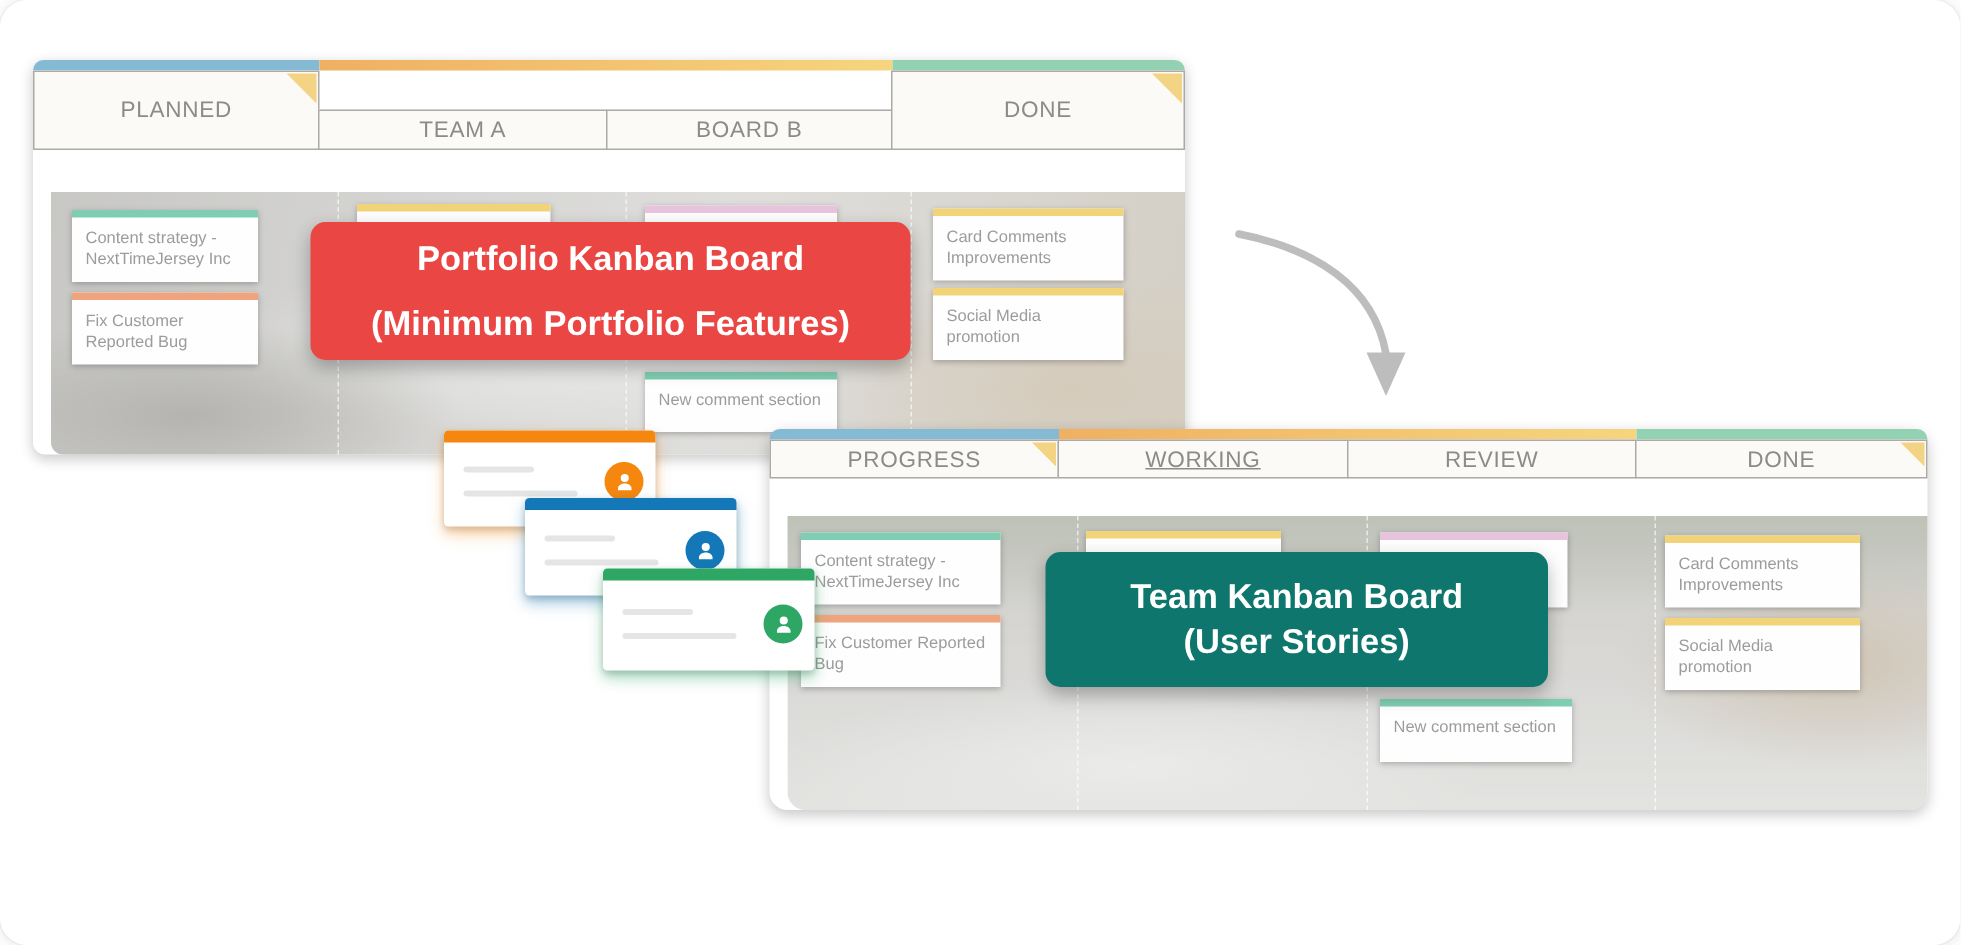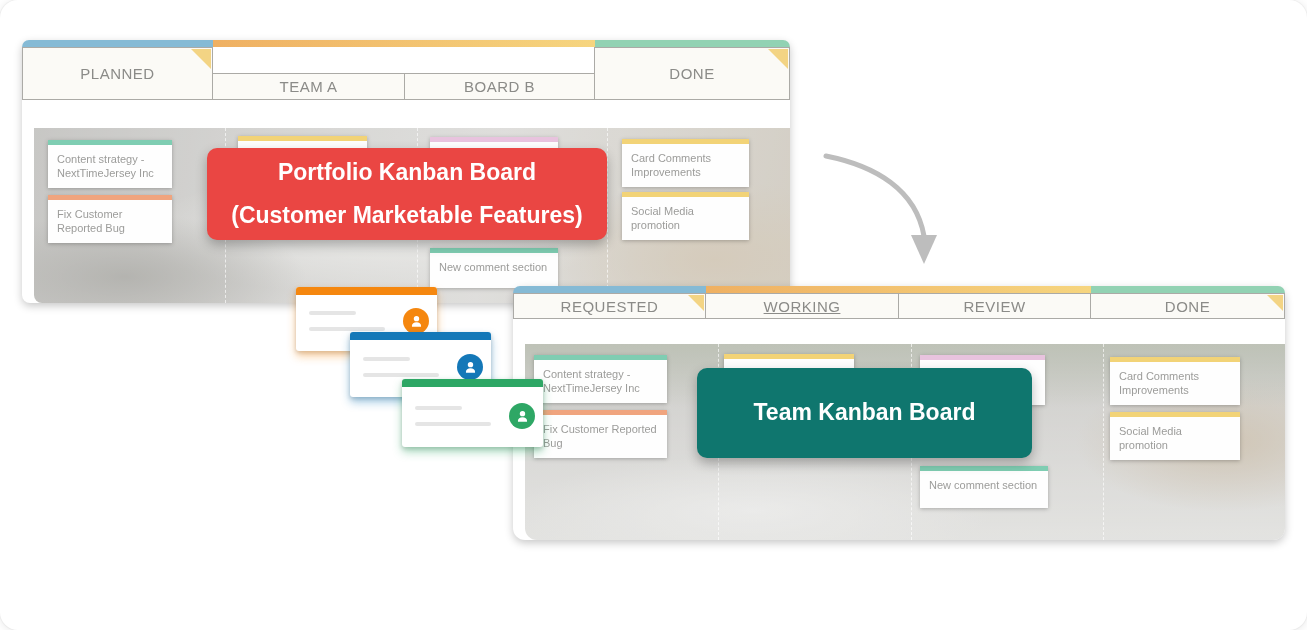--- a/index.html
+++ b/index.html
@@ -156,21 +156,21 @@
 
   <div class="board" style="left:513px; top:286px; width:772px; height:254px; z-index:20; border-radius:12px;">
 
     <div class="strip">
       <div class="s-blue" style="width:193px; border-top-left-radius:12px;"></div>
       <div class="s-mid" style="width:385px"></div>
       <div class="s-green" style="width:194px; border-top-right-radius:12px;"></div>
     </div>
 
     <div class="hcell" style="left:0; top:7px; width:193px; height:26px;">
-      <span>REQUESTED</span>
+      <span>PROGRESS</span>
       <span class="tri small"></span>
     </div>
     <div class="hcell" style="left:192px; top:7px; width:194px; height:26px;text-decoration:underline;">
       <span>WORKING</span>
     </div>
     <div class="hcell" style="left:385px; top:7px; width:193px; height:26px;">
       <span>REVIEW</span>
     </div>
     <div class="hcell" style="left:577px; top:7px; width:195px; height:26px;">
       <span>DONE</span>
@@ -205,25 +205,26 @@
         <span>Card Comments Improvements</span>
       </div>
       <div class="card" style="left: 585px; top: 68px; width: 130px; min-height: 46px; border-top-color: rgb(242, 211, 119);">
         <span>Social Media promotion</span>
       </div>
     </div>
   </div>
 
   <div class="callout callout-red" style="left: 207px; top: 148px; width: 400px; height: 92px; background-color: rgb(234, 70, 67);">
     <span>Portfolio Kanban Board</span>
-    <span>(Customer Marketable Features)</span>
+    <span>(Minimum Portfolio Features)</span>
   </div>
 
   <div class="callout callout-green" style="left: 697px; top: 368px; width: 335px; height: 90px; background-color: #0f766e;">
     <span>Team Kanban Board</span>
+    <span>(User Stories)</span>
   </div>
 
   <svg class="flow-arrow" style="left:818px; top:138px;" width="128" height="132" viewBox="0 0 128 132">
     <path d="M8,18 C58,28 98,52 106,98" fill="none" stroke="#BDBDBD" stroke-width="5" stroke-linecap="round"></path>
     <polygon points="93,97 119,97 106,126" fill="#BDBDBD"></polygon>
   </svg>
 
   <div class="mini-card" style="left:296px; top:287px; height:64px; box-shadow:0 5px 10px rgba(245,135,15,.40), 0 2px 4px rgba(0,0,0,.18);">
     <div class="mini-bar" style="background-color: rgb(245, 135, 15);"></div>
     <div class="mini-line" style="left:13px; top:24px; width:47px;"></div>

